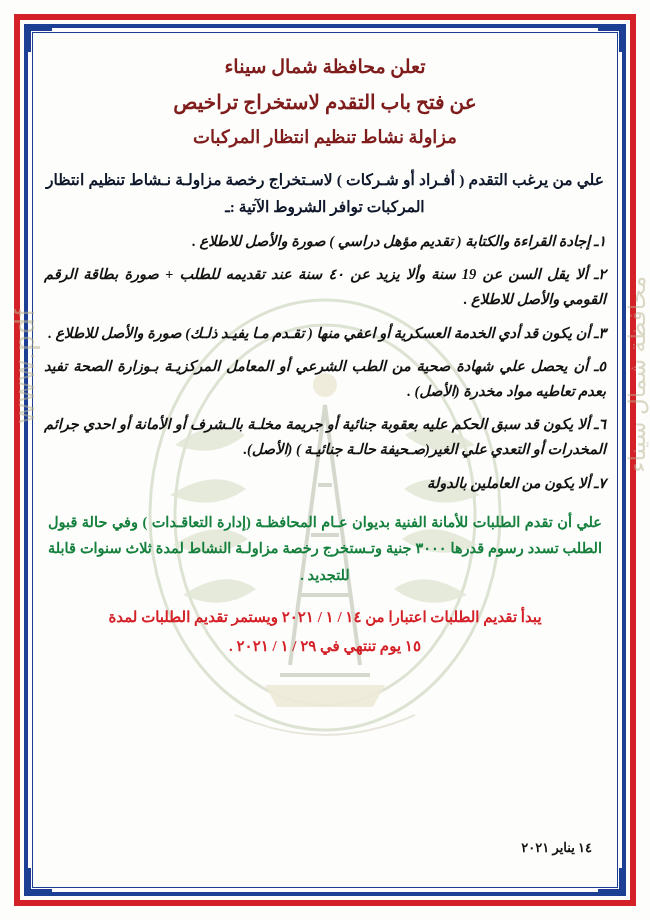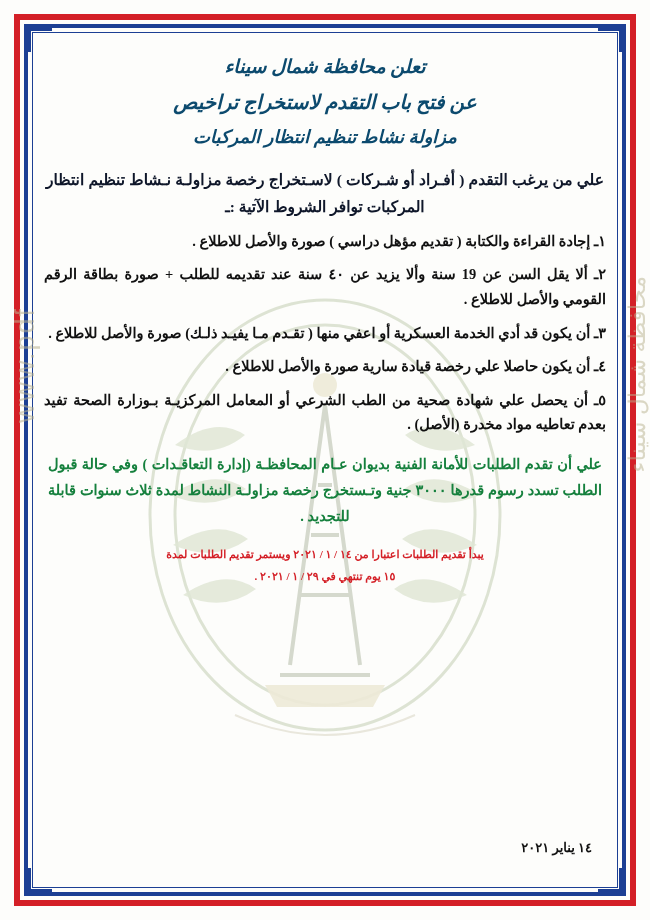--- a/index.html
+++ b/index.html
@@ -108,43 +108,43 @@
     position: absolute;
     top: 46px;
     left: 42px;
     right: 42px;
     bottom: 42px;
     z-index: 3;
     text-align: center;
   }
 
   .headline {
-    color: #0c4a6e;
+    color: #7f1d1d;
     font-weight: bold;
     font-size: 19px;
     line-height: 1.55;
     margin: 6px 0 2px 0;
     font-family: "Liberation Serif", serif;
-    font-style: italic;
   }
   .headline.l2 { font-size: 20px; }
   .headline.l3 { font-size: 18px; }
 
   .intro {
     color: #0f172a;
     font-weight: bold;
     font-size: 15.5px;
     line-height: 1.75;
     text-align: justify;
     text-align-last: center;
     margin: 14px 4px 8px 4px;
   }
 
   .conditions {
     margin: 4px 2px 0 2px;
+    font-style: italic;
   }
   .cond {
     color: #111;
     font-weight: bold;
     font-size: 14.5px;
     line-height: 1.7;
     text-align: justify;
     text-align-last: right;
     margin: 0 0 9px 0;
   }
@@ -155,21 +155,21 @@
     font-size: 14.5px;
     line-height: 1.8;
     text-align: justify;
     text-align-last: center;
     margin: 14px 6px 6px 6px;
   }
 
   .dates {
     color: #d42027;
     font-weight: bold;
-    font-size: 11px;
+    font-size: 15px;
     line-height: 1.8;
     text-align: center;
     margin: 16px 6px 0 6px;
   }
 
   .footer-date {
     position: absolute;
     right: 16px;
     bottom: 22px;
     color: #111;
@@ -232,22 +232,23 @@
     <div class="headline l1">تعلن محافظة شمال سيناء</div>
     <div class="headline l2">عن فتح باب التقدم لاستخراج تراخيص</div>
     <div class="headline l3">مزاولة نشاط تنظيم انتظار المركبات</div>
 
     <div class="intro">علي من يرغب التقدم ( أفـراد أو شـركات ) لاسـتخراج رخصة مزاولـة نـشاط تنظيم انتظار المركبات توافر الشروط الآتية :ـ</div>
 
     <div class="conditions">
       <div class="cond">١ـ إجادة القراءة والكتابة ( تقديم مؤهل دراسي ) صورة والأصل للاطلاع .</div>
       <div class="cond">٢ـ ألا يقل السن عن 19 سنة وألا يزيد عن ٤٠ سنة عند  تقديمه للطلب  + صورة بطاقة الرقم القومي والأصل للاطلاع .</div>
       <div class="cond">٣ـ أن يكون قد أدي الخدمة العسكرية أو اعفي منها ( تقـدم مـا يفيـد ذلـك) صورة والأصل للاطلاع .</div>
-      <div class="cond">٤ـ أن يكون حاصلا علي رخصة قيادة سارية صورة والأصل للاطلاع .</div>
       <div class="cond">٥ـ أن يحصل علي شهادة صحية من الطب الشرعي أو المعامل المركزيـة بـوزارة الصحة تفيد بعدم تعاطيه مواد مخدرة (الأصل) .</div>
+      <div class="cond">٦ـ ألا يكون قد سبق الحكم عليه بعقوبة جنائية أو جريمة مخلـة بالـشرف أو الأمانة أو احدي جرائم المخدرات أو التعدي علي الغير(صـحيفة حالـة جنائيـة ) (الأصل).</div>
+      <div class="cond">٧ـ ألا يكون من العاملين بالدولة</div>
     </div>
 
     <div class="note">علي أن تقدم الطلبات للأمانة الفنية بديوان عـام المحافظـة (إدارة التعاقـدات ) وفي حالة قبول الطلب تسدد رسوم قدرها ٣٠٠٠ جنية وتـستخرج رخصة مزاولـة النشاط لمدة ثلاث سنوات قابلة للتجديد .</div>
 
     <div class="dates">يبدأ تقديم الطلبات اعتبارا من ١٤ / ١ / ٢٠٢١ ويستمر تقديم الطلبات لمدة</div>
     <div class="dates" style="margin-top:2px;">١٥ يوم تنتهي في ٢٩ / ١ / ٢٠٢١ .</div>
 
     <div class="footer-date">١٤ يناير ٢٠٢١</div>
   </div>
 </div>

